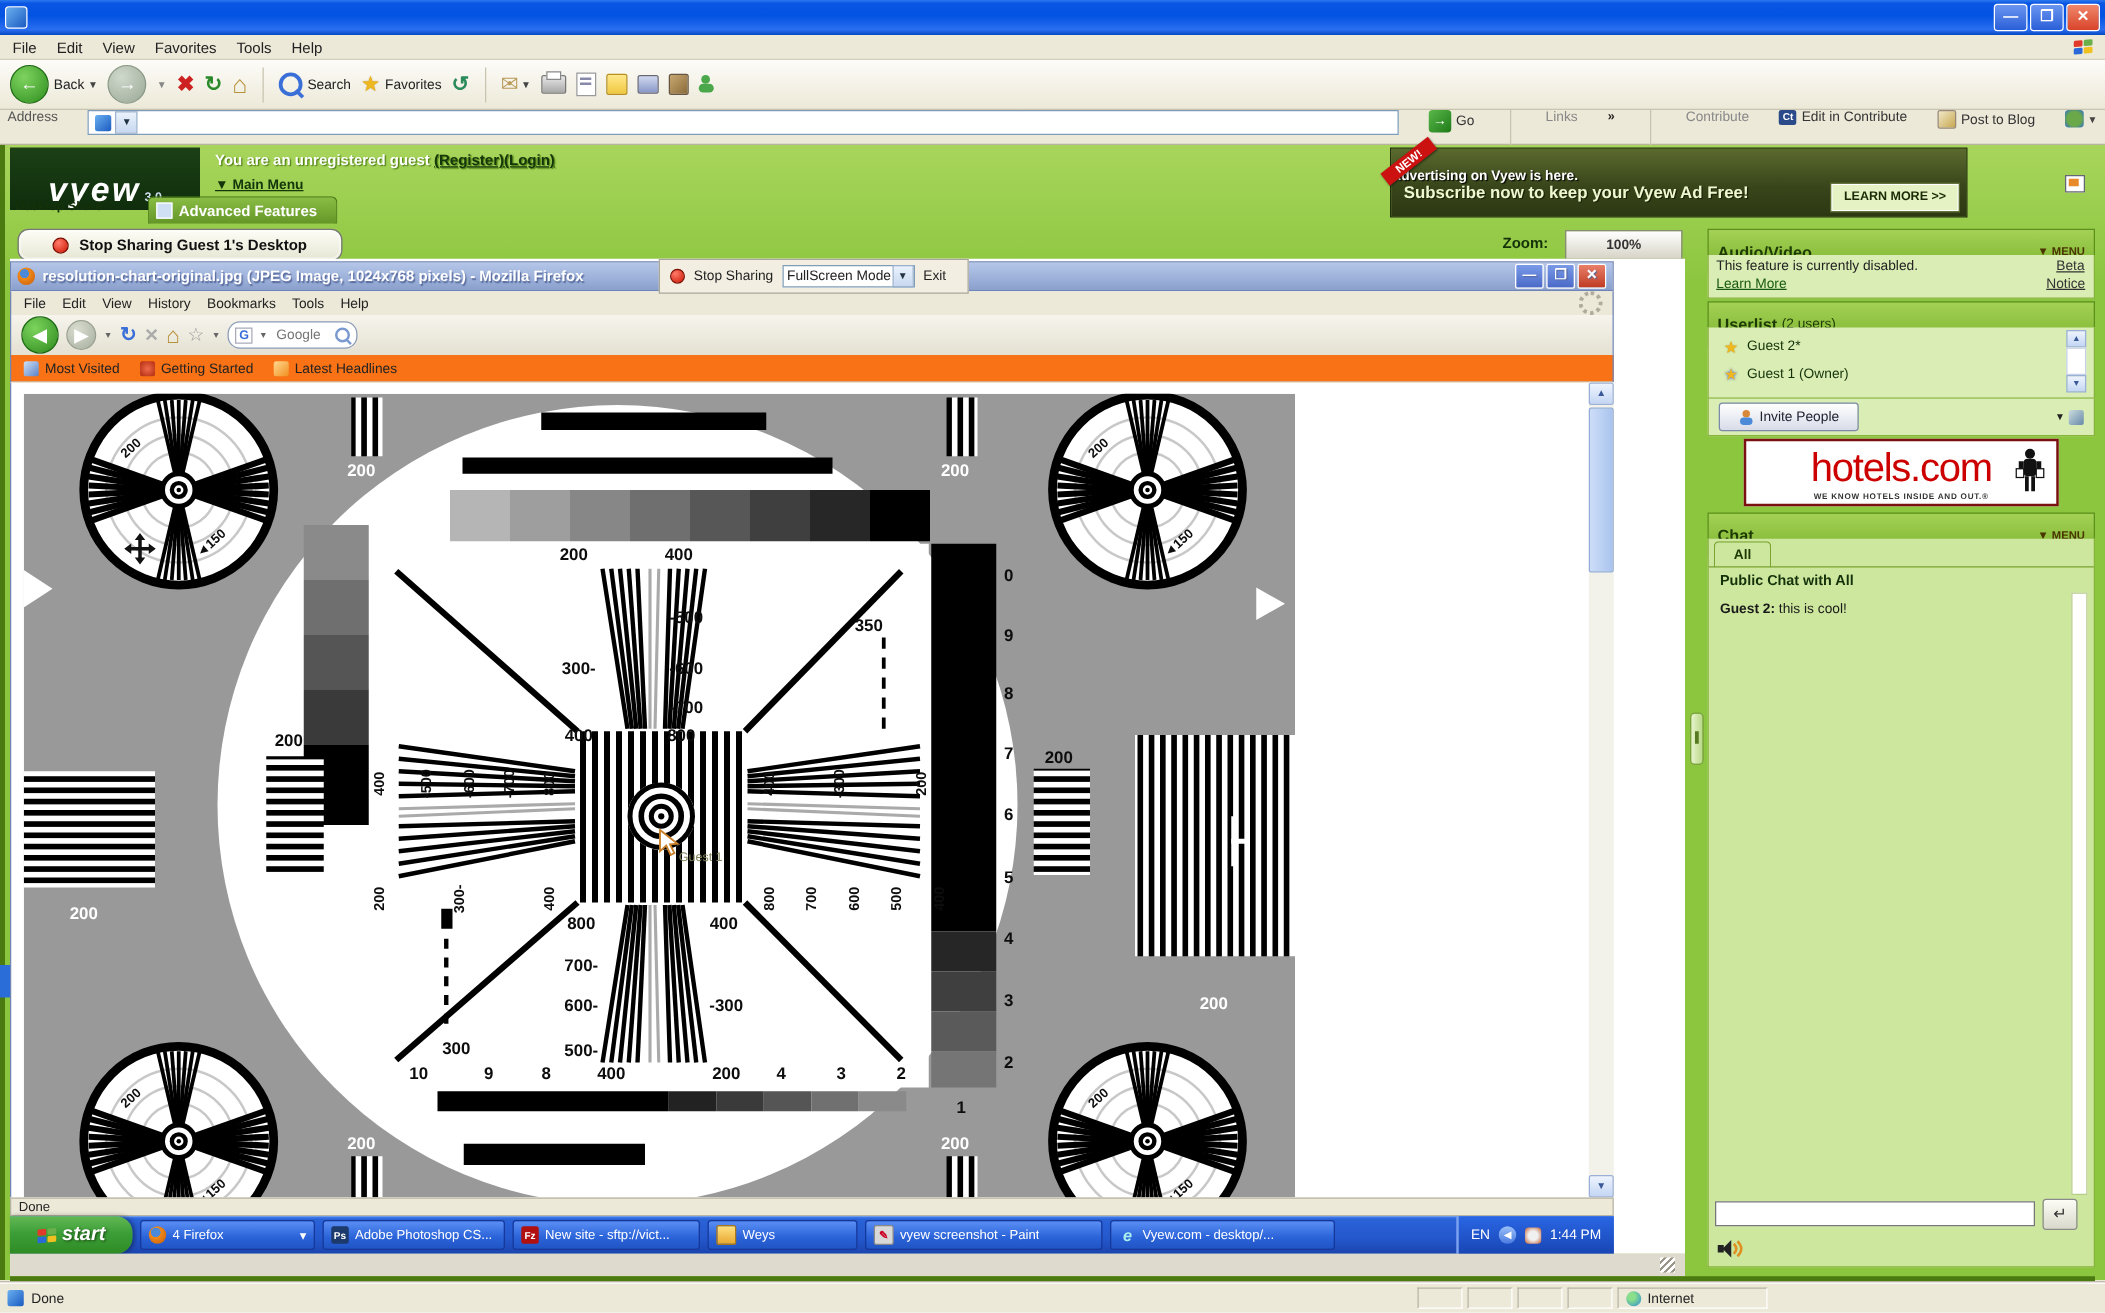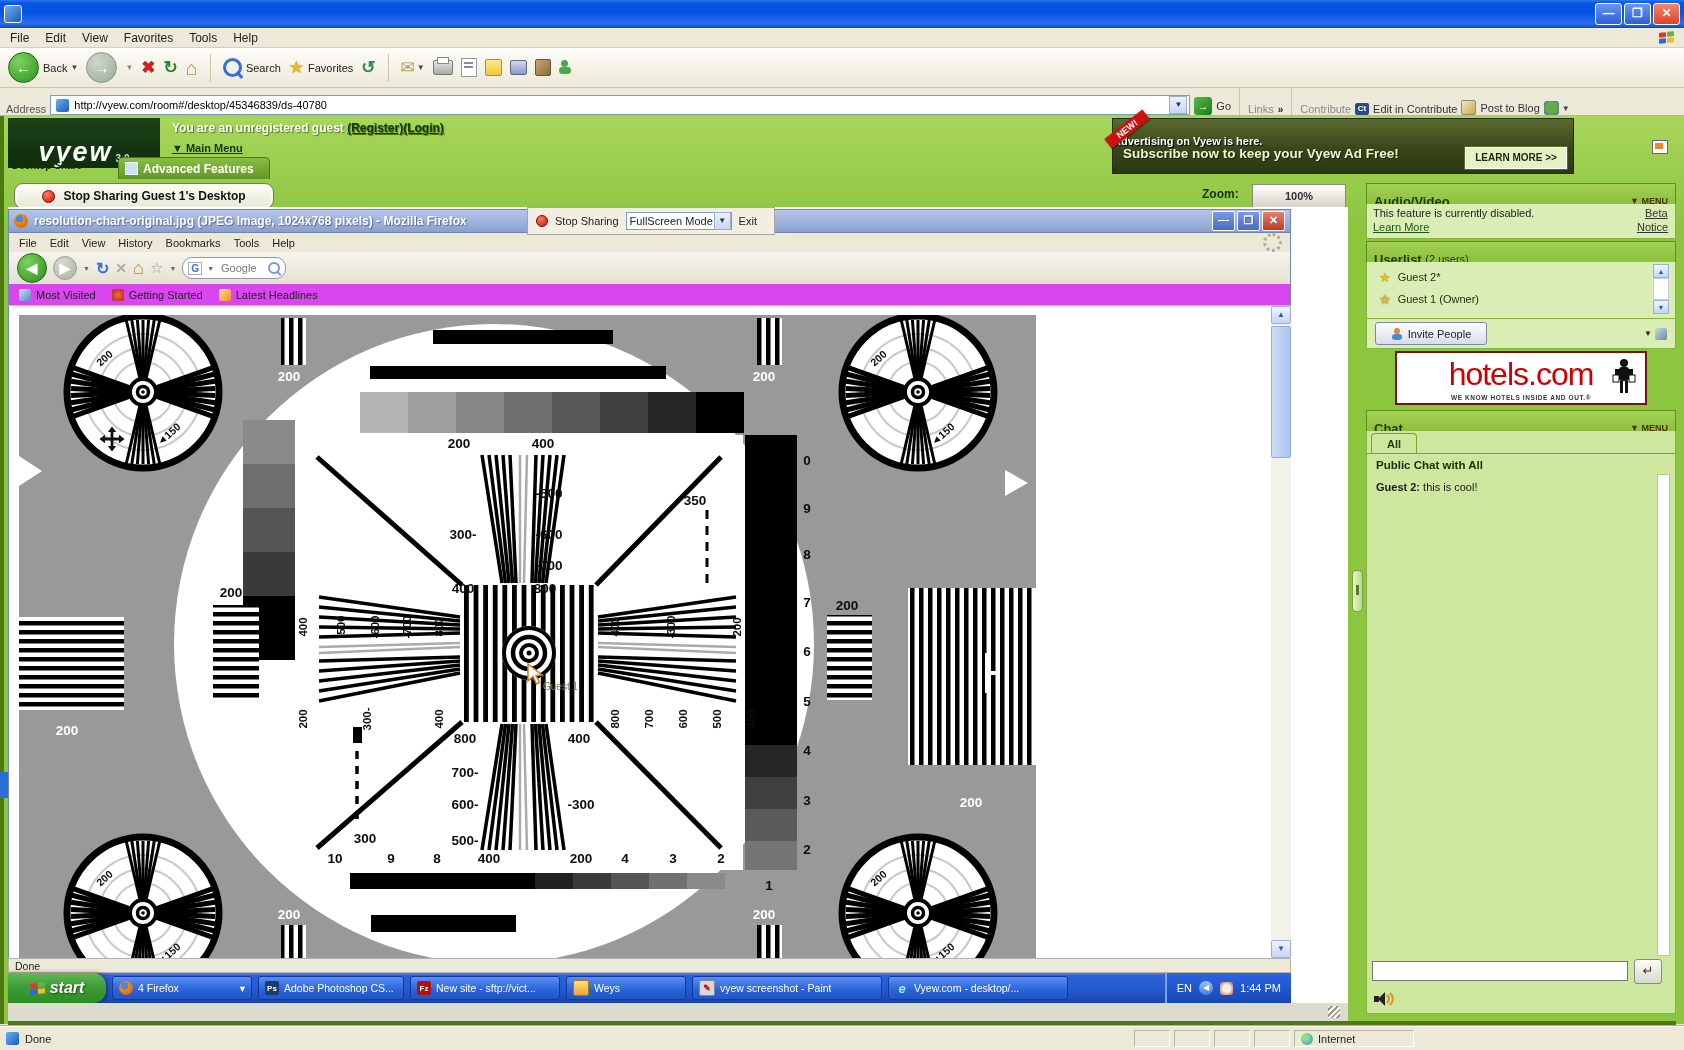--- a/index.html
+++ b/index.html
@@ -21,21 +21,21 @@
   #ie-toolbar{left:0;top:48px;width:1684px;height:40px;background:linear-gradient(180deg,#fdfcf8,#ece9d8);
     border-bottom:1px solid #c8c4b0;display:flex;align-items:center;gap:8px;padding:0 8px;box-sizing:border-box}
   .tbsep{width:1px;height:28px;background:#c8c4b0;margin:0 4px}
   .circle-btn{width:29px;height:29px;border-radius:50%;display:inline-flex;align-items:center;justify-content:center;
     color:#fff;font-size:15px;font-weight:700}
   .grn{background:radial-gradient(circle at 35% 30%,#7fd35f,#2e8f1f);border:1px solid #1d6a12}
   .gry{background:radial-gradient(circle at 35% 30%,#cfd8cc,#9aa896);border:1px solid #8a9886}
   .tb-ic{font-size:17px;line-height:1}
   .tb-lbl{font-size:11px;margin-left:4px}
   #ie-addressbar{left:0;top:88px;width:1684px;height:28px;background:#ece9d8;border-bottom:1px solid #b8b4a0;
-    display:flex;align-items:flex-end;padding:0 6px;box-sizing:border-box;gap:4px}
+    display:flex;align-items:flex-start;padding:0 6px;box-sizing:border-box;gap:24px}
   .addr-field{height:20px;border:1px solid #7f9db9;background:#fff;display:flex;align-items:center;padding:0 2px;box-sizing:border-box}
   .addr-field input{border:0;outline:0;font-size:11px;flex:1;font-family:"Liberation Sans",sans-serif}
   .drop{width:16px;height:16px;background:linear-gradient(180deg,#eaf2fc,#c8d8f0);border:1px solid #9ab0cc;
     font-size:8px;text-align:center;line-height:15px;color:#234}
   .link-it{color:#333;font-size:11px;white-space:nowrap}
   
   #vyew-bg{left:0;top:116px;width:1684px;height:908px;
     background:linear-gradient(180deg,#a8d55c 0%,#8cc63f 12%,#8cc63f 100%)}
   #vyew-bg .edge{position:absolute;left:0;top:0;width:4px;height:100%;background:#4a7a10}
   #vyew-logo{left:8px;top:118px;width:152px;height:50px;background:linear-gradient(180deg,#1c4016,#0f2d0c);
@@ -79,21 +79,21 @@
     padding:0 10px;box-sizing:border-box;font-size:11px;border-left:1px solid #7085b5;border-right:1px solid #7085b5}
   #throbber{position:absolute;right:8px;width:13px;height:13px;border:3px dotted #b0ac9c;border-radius:50%}
   #ff-navbar{left:8px;top:252px;width:1283px;height:32px;background:linear-gradient(180deg,#f6f4ec,#e4e0d2);
     display:flex;align-items:center;padding:0 8px;box-sizing:border-box;gap:6px;border-left:1px solid #7085b5;border-right:1px solid #7085b5}
   .nav-circle{width:28px;height:28px;border-radius:50%;background:radial-gradient(circle at 35% 30%,#7cd45c,#2d8a1e);
     border:1px solid #1d6a12;color:#fff;font-size:14px;font-weight:700;display:flex;align-items:center;justify-content:center}
   .nav-circle.dis{width:22px;height:22px;background:radial-gradient(circle at 35% 30%,#d8dcd0,#a8b0a0);border-color:#98a090}
   .url-field{height:22px;border:1px solid #8a9ab8;border-radius:2px;background:#fff;display:flex;align-items:center;
     gap:5px;padding:0 5px;box-sizing:border-box}
   .url-field input{border:0;outline:0;flex:1;font-size:11px;color:#222;font-family:"Liberation Sans",sans-serif;background:transparent}
-  #ff-bookmarks{left:8px;top:284px;width:1283px;height:22px;background:#d946ef;border-bottom:1px solid #c8c4b4;
+  #ff-bookmarks{left:8px;top:284px;width:1283px;height:22px;background:#f97316;border-bottom:1px solid #c8c4b4;
     display:flex;gap:16px;padding:0 10px;box-sizing:border-box;font-size:11px;
     border-left:1px solid #7085b5;border-right:1px solid #7085b5}
   .bm{display:inline-flex;align-items:center;gap:5px}
   .bm i{width:12px;height:12px;display:inline-block;border-radius:2px}
   #ff-content{left:8px;top:306px;width:1283px;height:652px;background:#fff;border-left:1px solid #7085b5}
   #ff-scrollbar{left:1271px;top:306px;width:20px;height:652px;background:#f2f1ea}
   .sb-btn{position:absolute;left:0;width:20px;height:18px;background:linear-gradient(180deg,#eef4fe,#c4d6f4);
     border:1px solid #9ab0d8;border-radius:2px;box-sizing:border-box;color:#3a5a9a;font-size:8px;text-align:center;line-height:16px}
   #ff-statusbar{left:8px;top:958px;width:1283px;height:15px;background:#ece9d8;border:1px solid #b8b4a4;box-sizing:border-box;
     font-size:10.5px;display:flex;align-items:center;padding:0 6px}
@@ -209,21 +209,20 @@
   <span style="width:15px;height:15px;position:relative">
       <i style="position:absolute;left:2px;top:0;width:7px;height:7px;border-radius:50%;background:#4aa84a"></i>
       <i style="position:absolute;left:0;top:7px;width:12px;height:7px;border-radius:4px;background:#4aa84a"></i>
     </span>
 </div>
 
 <div class="abs" id="ie-addressbar">
   <span style="color:#555">Address</span>
   <span class="addr-field" style="width:1140px">
     <span style="width:13px;height:13px;background:linear-gradient(135deg,#6ab0f0,#1a5ac0);border-radius:2px;margin:0 3px"></span>
-    <input value="http://vyew.com/room#/desktop/45346839/ds-40780" style="">
     <span class="drop">▼</span>
   </span>
   <span class="flex" style="gap:4px">
     <span style="width:18px;height:18px;background:linear-gradient(135deg,#5ab84a,#1f7a18);border-radius:3px;color:#fff;font-weight:700;text-align:center;line-height:18px">→</span>
     <span class="link-it">Go</span>
   </span>
   <span class="tbsep"></span>
   <span class="link-it" style="color:#888">Links</span>
   <span class="b" style="font-size:10px">»</span>
   <span class="tbsep"></span>

